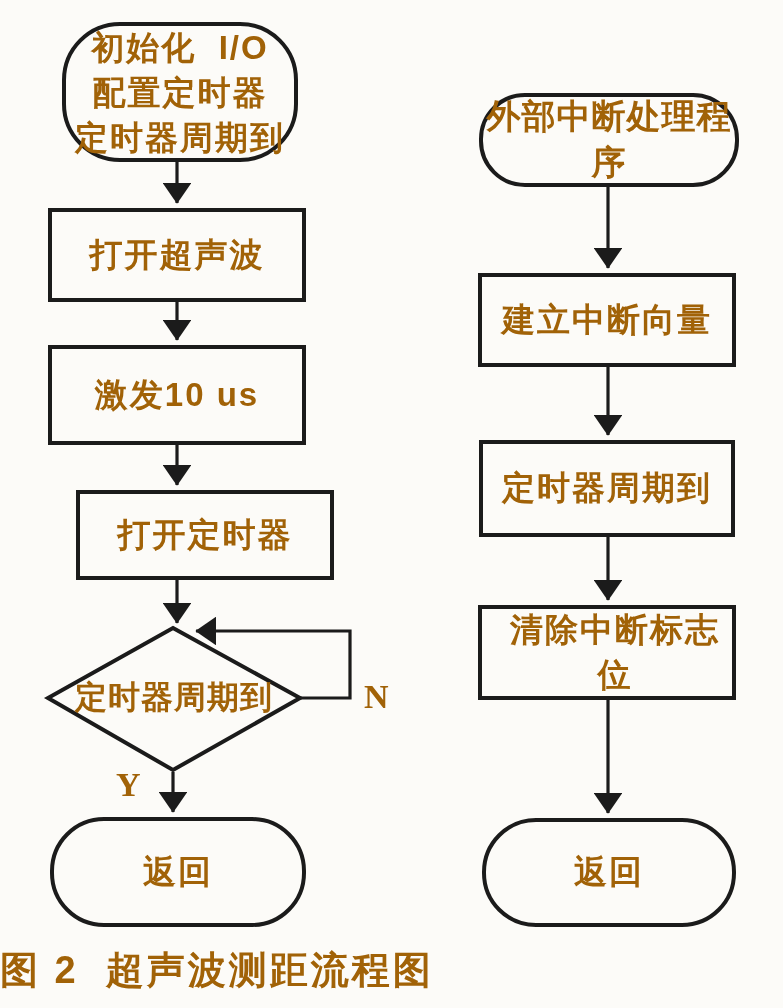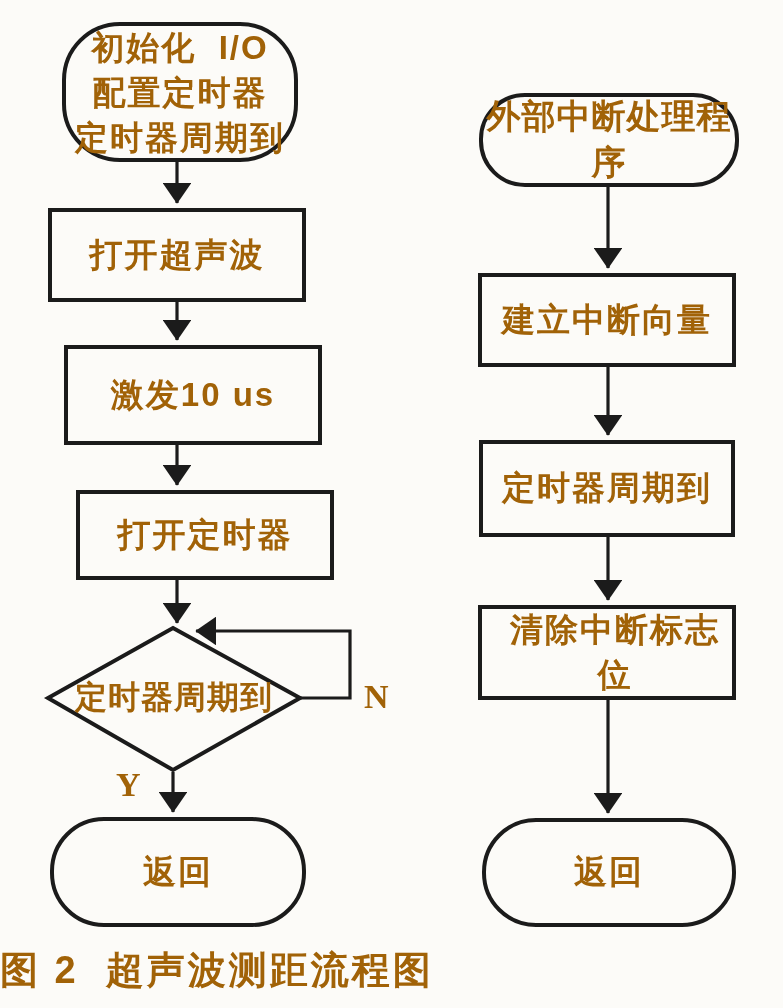--- a/index.html
+++ b/index.html
@@ -72,21 +72,21 @@
   </svg>
 
   <div class="node terminator" style="left:62px;top:22px;width:236px;height:140px;border-radius:58px;">
     <span class="line">初始化  I/O</span>
     <span class="line">配置定时器</span>
     <span class="line">定时器周期到</span>
   </div>
 
   <div class="node" style="left:48px;top:208px;width:258px;height:94px;">打开超声波</div>
 
-  <div class="node" style="left:64px;top:345px;width:258px;height:100px;">激发10 us</div>
+  <div class="node" style="left:48px;top:345px;width:258px;height:100px;">激发10 us</div>
 
   <div class="node" style="left:48px;top:490px;width:258px;height:90px;margin-left:28px;">打开定时器</div>
 
   <div class="diamond-label" style="left:60px;top:670px;width:228px;height:56px;">定时器周期到</div>
 
   <div class="node terminator" style="left:50px;top:817px;width:256px;height:110px;border-radius:54px;">返回</div>
 
   <div class="branch-label" style="left:116px;top:766px;">Y</div>
   <div class="branch-label" style="left:364px;top:678px;">N</div>
 

